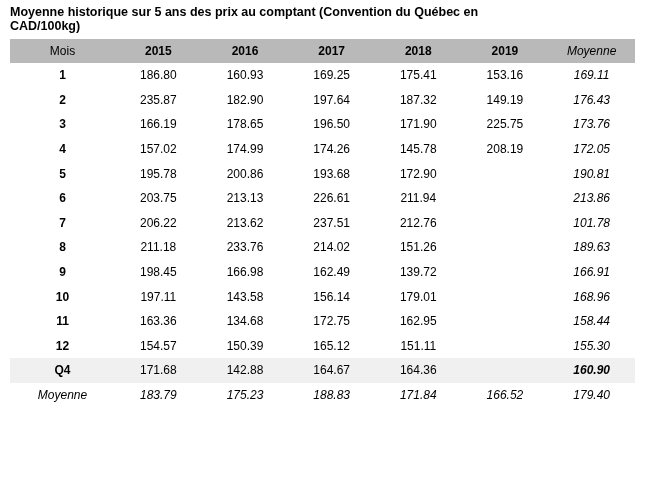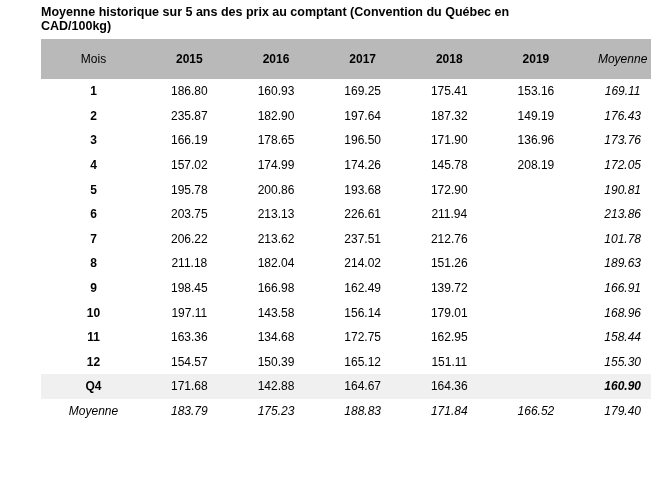--- a/index.html
+++ b/index.html
@@ -9,40 +9,40 @@
   }
   *{box-sizing:border-box;}
   html,body{margin:0;padding:0;}
   body{
     width:651px;height:502px;
     background:#ffffff;
     color:var(--text);
     font-family:"Liberation Sans","DejaVu Sans",sans-serif;
     overflow:hidden;
   }
-  .page{padding:5px 10px 0 10px;margin-left:31px;}
+  .page{padding:5px 10px 0 10px;}
   .title{
     margin:0 0 6px 0;
     font-size:12.5px;
     font-weight:bold;
     line-height:14px;
     max-width:492px;
     color:var(--text);
   }
   table.price-table{
     width:625px;
     border-collapse:collapse;
     table-layout:fixed;
     font-size:12px;
   }
   col.c-mois{width:16.8%;}
   col.c-val{width:13.866%;}
   thead th{
     background:var(--header-bg);
-    height:40px;
+    height:24px;
     font-weight:normal;
     text-align:center;
     vertical-align:middle;
     padding:0;
   }
   thead th.h-year{font-weight:bold;}
   thead th.h-italic{font-style:italic;}
   tbody td{
     height:24.6px;
     text-align:center;
@@ -102,21 +102,21 @@
           <td>187.32</td>
           <td>149.19</td>
           <td class="cell-moyenne">176.43</td>
         </tr>
         <tr class="month">
           <td class="cell-label">3</td>
           <td>166.19</td>
           <td>178.65</td>
           <td>196.50</td>
           <td>171.90</td>
-          <td>136.96</td>
+          <td>225.75</td>
           <td class="cell-moyenne">173.76</td>
         </tr>
         <tr class="month">
           <td class="cell-label">4</td>
           <td>157.02</td>
           <td>174.99</td>
           <td>174.26</td>
           <td>145.78</td>
           <td>208.19</td>
           <td class="cell-moyenne">172.05</td>
@@ -144,21 +144,21 @@
           <td>206.22</td>
           <td>213.62</td>
           <td>237.51</td>
           <td>212.76</td>
           <td></td>
           <td class="cell-moyenne">101.78</td>
         </tr>
         <tr class="month">
           <td class="cell-label">8</td>
           <td>211.18</td>
-          <td>182.04</td>
+          <td>233.76</td>
           <td>214.02</td>
           <td>151.26</td>
           <td></td>
           <td class="cell-moyenne">189.63</td>
         </tr>
         <tr class="month">
           <td class="cell-label">9</td>
           <td>198.45</td>
           <td>166.98</td>
           <td>162.49</td>

